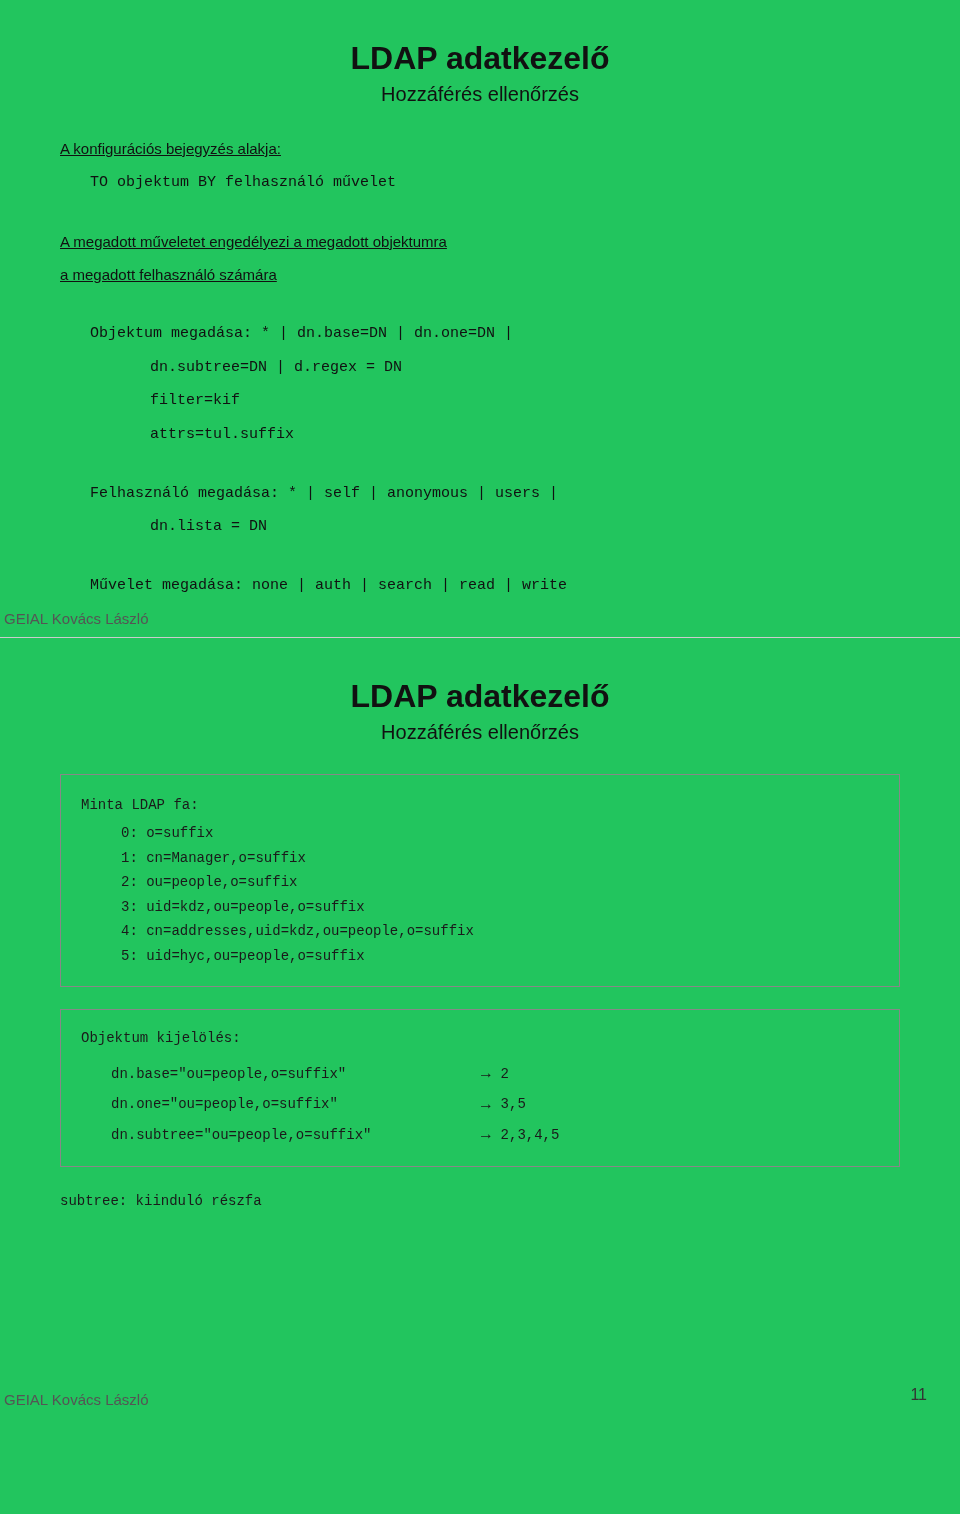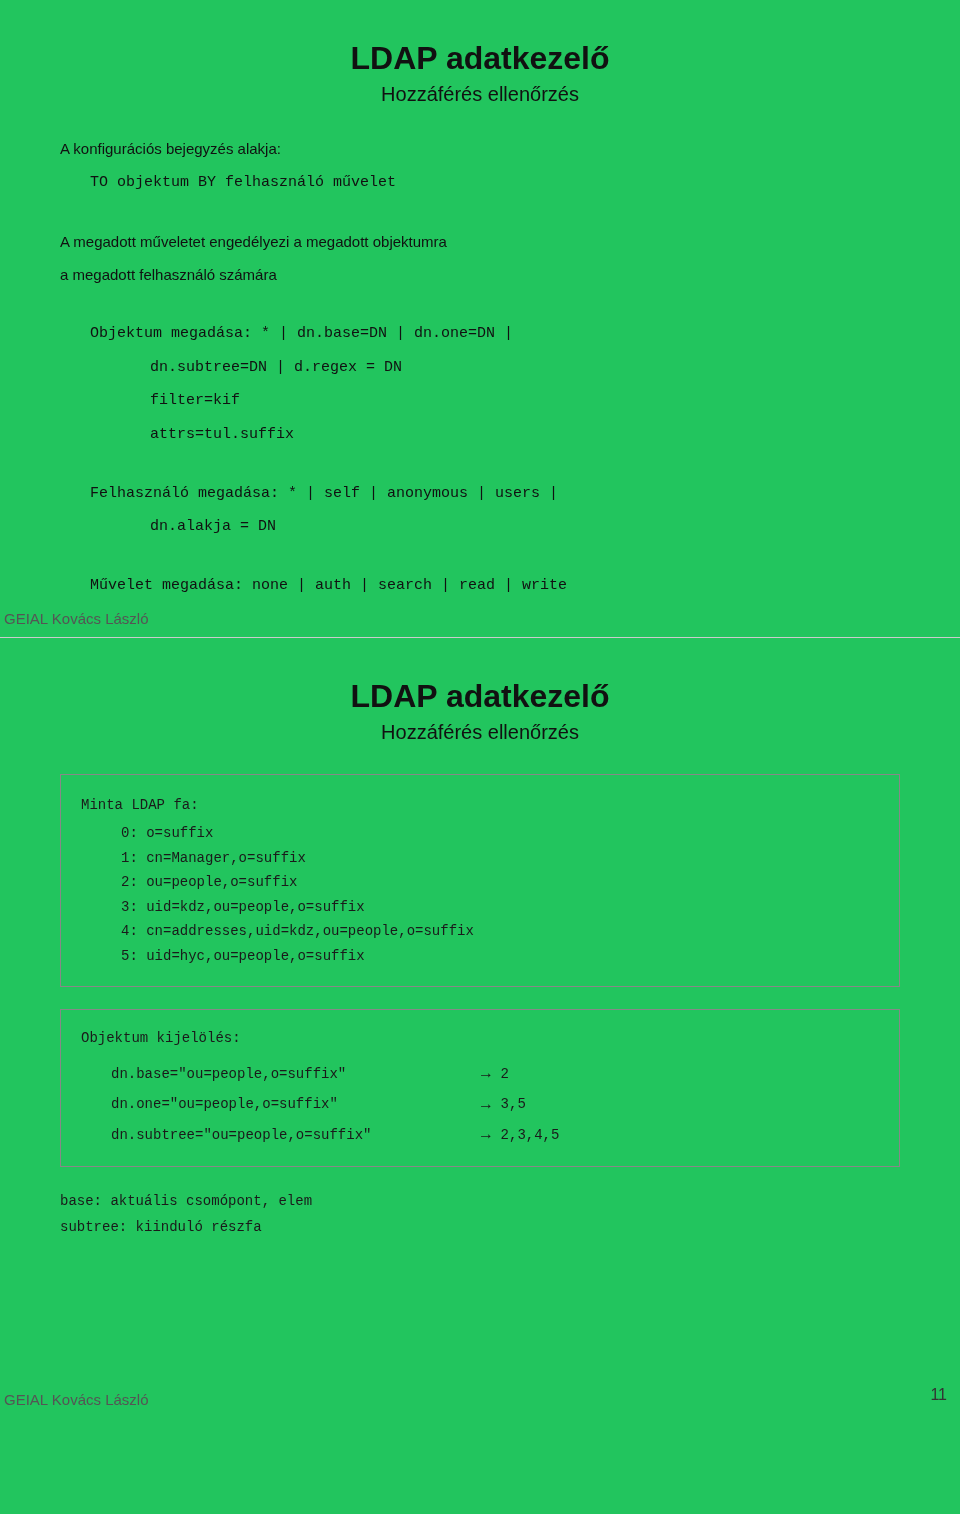--- a/index.html
+++ b/index.html
@@ -68,20 +68,21 @@
       line-height: 1.7;
       margin-left: 30px;
       margin-bottom: 4px;
     }
 
     .section-label {
       font-family: Arial, Helvetica, sans-serif;
       font-size: 15px;
       font-weight: normal;
       margin-bottom: 4px;
+      text-decoration: underline;
     }
 
     .geial-credit {
       position: absolute;
       bottom: 10px;
       left: 4px;
       font-family: Arial, Helvetica, sans-serif;
       font-size: 15px;
       color: #555;
     }
@@ -122,21 +123,21 @@
     .bottom-notes {
       font-family: 'Courier New', Courier, monospace;
       font-size: 14px;
       line-height: 1.8;
       margin-top: 10px;
     }
 
     .page-number {
       position: absolute;
       bottom: 14px;
-      right: 13px;
+      right: 33px;
       font-family: Arial, sans-serif;
       font-size: 16px;
       color: #333;
     }
   </style>
 </head>
 <body>
 
 <div class="page-container">
 
@@ -158,21 +159,21 @@
       <br>
 
       <p class="mono-block">Objektum megadása: * |  dn.base=DN  |  dn.one=DN  |</p>
       <p class="mono-block" style="margin-left:90px;">dn.subtree=DN  |  d.regex = DN</p>
       <p class="mono-block" style="margin-left:90px;">filter=kif</p>
       <p class="mono-block" style="margin-left:90px;">attrs=tul.suffix</p>
 
       <br>
 
       <p class="mono-block">Felhasználó megadása: * |  self  |  anonymous  |  users  |</p>
-      <p class="mono-block" style="margin-left:90px;">dn.alakja = DN</p>
+      <p class="mono-block" style="margin-left:90px;">dn.lista = DN</p>
 
       <br>
 
       <p class="mono-block">Művelet megadása: none  |  auth  |  search  |  read  |  write</p>
 
     </div>
 
     <span class="geial-credit">GEIAL Kovács László</span>
   </div>
 
@@ -209,21 +210,20 @@
           <div style="display: flex; align-items: center; margin-left: 30px; gap: 10px; line-height: 1.9;">
             <span style="min-width: 360px;">dn.subtree="ou=people,o=suffix"</span>
             <span style="font-size: 16px;">→</span>
             <span>2,3,4,5</span>
           </div>
         </div>
     </div>
 
     <div class="bottom-notes">
       <div id="notes-container">
-          <div>base: aktuális csomópont, elem</div>
           <div>subtree: kiinduló részfa</div>
         </div>
     </div>
 
     <span class="geial-credit">GEIAL Kovács László</span>
     <span class="page-number">11</span>
   </div>
 
 </div>
 

